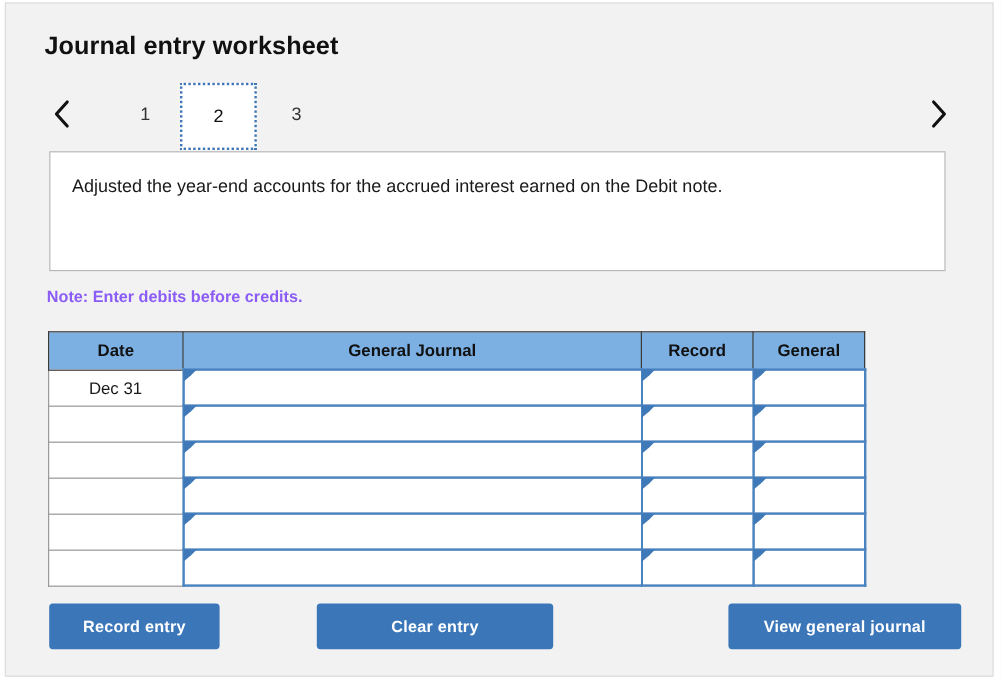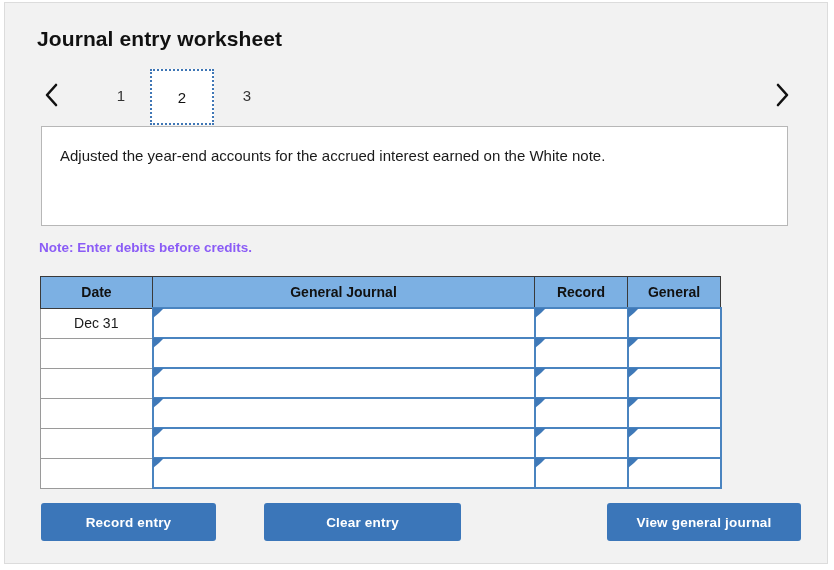--- a/index.html
+++ b/index.html
@@ -198,21 +198,21 @@
     background: #3b76b9;
     color: #ffffff;
     border: 0;
     border-radius: 3px;
     font-family: "Liberation Sans", sans-serif;
     font-size: 13.5px;
     font-weight: bold;
     cursor: pointer;
     letter-spacing: 0.2px;
   }
-  .btn-record { left: 36px;  top: 500px; width: 175px; }
+  .btn-record { left: 36px;  top: 500px; width: 142px; }
   .btn-clear  { left: 259px; top: 500px; width: 197px; }
   .btn-view   { left: 602px; top: 500px; width: 194px; }
 </style>
 </head>
 <body>
 
 <div class="card">
 
   <div class="page-title">Journal entry worksheet</div>
 
@@ -241,21 +241,21 @@
     <div class="nav-arrow nav-next">
       <span>
         <svg width="16" height="26" viewBox="0 0 16 26" aria-hidden="true">
           <polyline points="4,3 13,13 4,23" fill="none" stroke="#111111" stroke-width="2.6" stroke-linecap="round" stroke-linejoin="round"></polyline>
         </svg>
       </span>
     </div>
   </div>
 
   <div class="description">
-    <div class="description-text">Adjusted the year-end accounts for the accrued interest earned on the White note.</div>
+    <div class="description-text">Adjusted the year-end accounts for the accrued interest earned on the Debit note.</div>
   </div>
 
   <div class="note">Note: Enter debits before credits.</div>
 
   <table class="jtable">
     <colgroup>
       <col class="col-date">
       <col class="col-gj">
       <col class="col-debit">
       <col class="col-credit">

